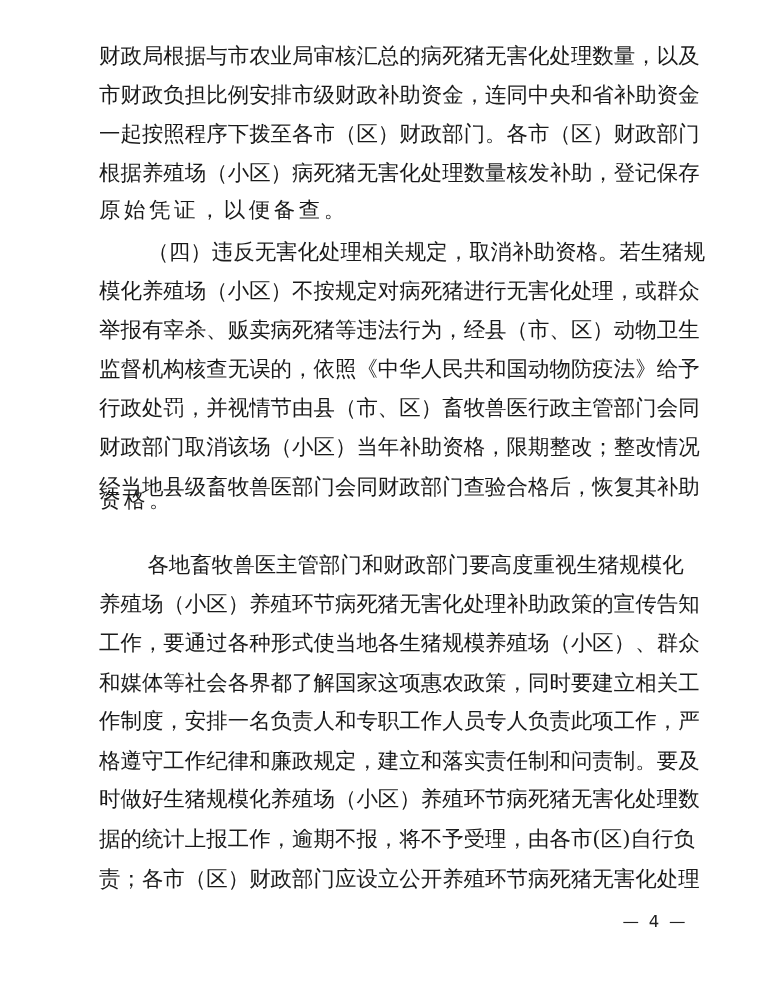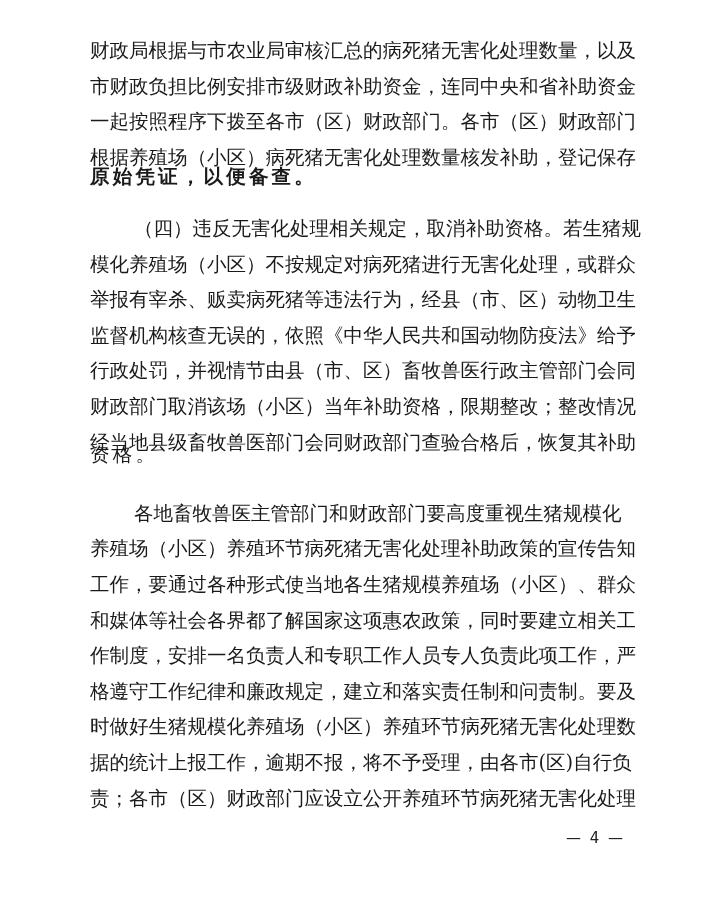--- a/index.html
+++ b/index.html
@@ -132,21 +132,21 @@
         <span>核</span>
         <span>发</span>
         <span>补</span>
         <span>助</span>
         <span>，</span>
         <span>登</span>
         <span>记</span>
         <span>保</span>
         <span>存</span>
       </div>
-      <div class="line last" style="top: 165px; font-weight: bold;">原始凭证，以便备查。</div>
+      <div class="line last" style="top: 179px;">原始凭证，以便备查。</div>
       <div class="line indent" style="top: 217px;">
         <span>（</span>
         <span>四</span>
         <span>）</span>
         <span>违</span>
         <span>反</span>
         <span>无</span>
         <span>害</span>
         <span>化</span>
         <span>处</span>

